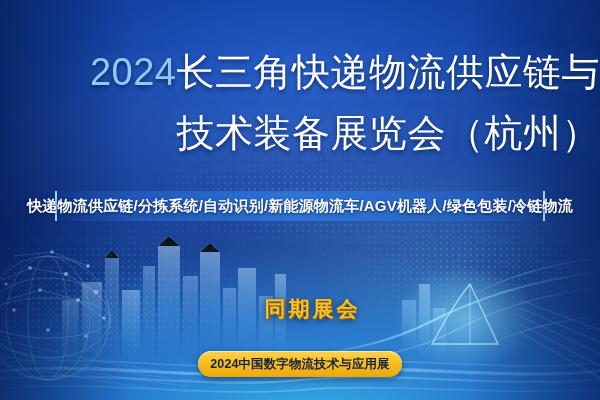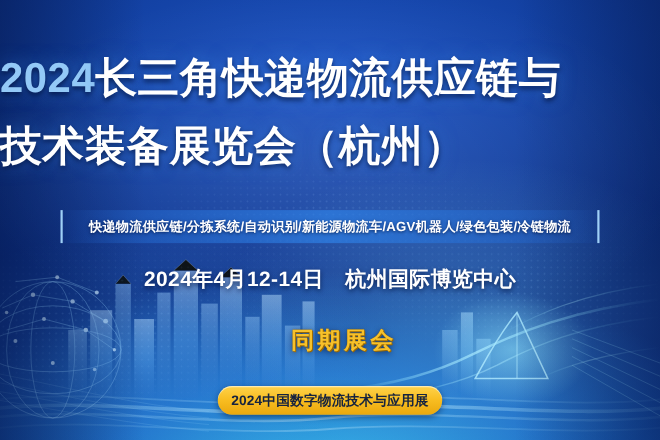--- a/index.html
+++ b/index.html
@@ -48,22 +48,22 @@
     background:
       radial-gradient(60% 55% at 72% 72%, rgba(120,215,255,.30) 0%, rgba(120,215,255,0) 65%),
       radial-gradient(50% 40% at 22% 80%, rgba(90,185,255,.22) 0%, rgba(90,185,255,0) 70%);
   }
 
   
   .content{position:absolute;left:0;top:0;width:600px;height:400px;}
 
   .title{
     position:absolute;left:0;right:0;
-    text-align:left;
-    font-weight:bold;
+    text-align:right;
+    font-weight:normal;
     letter-spacing:.5px;
     line-height:1;
     white-space:nowrap;
     color:#ffffff;
     text-shadow:
       0 2px 5px rgba(3,18,60,.75),
       0 0 16px rgba(60,140,235,.55);
   }
   #title-line1{top:53px;font-size:38px;}
   #title-line2{top:114px;font-size:38px;}
@@ -77,21 +77,21 @@
     display:flex;align-items:center;justify-content:center;
     border-left:2px solid #9fd0f7;
     border-right:2px solid #9fd0f7;
     background:linear-gradient(90deg,
       rgba(20,70,170,.10) 0%,
       rgba(36,104,206,.55) 16%,
       rgba(46,126,226,.75) 50%,
       rgba(36,104,206,.55) 84%,
       rgba(20,70,170,.10) 100%);
     color:#ffffff;
-    font-size:12px;
+    font-size:15px;
     font-weight:bold;
     letter-spacing:.2px;
     white-space:nowrap;
     text-shadow:0 1px 3px rgba(3,18,60,.8);
   }
 
   .datetime{
     position:absolute;left:0;right:0;top:241px;
     text-align:center;
     color:#ffffff;
@@ -267,21 +267,20 @@
   <div class="content">
 
     <div class="title" id="title-line1">
       <span class="yr">2024</span><span>长三角快递物流供应链与</span>
     </div>
 
     <div class="title" id="title-line2">技术装备展览会（杭州）</div>
 
     <div class="keywords">快递物流供应链/分拣系统/自动识别/新能源物流车/AGV机器人/绿色包装/冷链物流</div>
 
-    <div class="datetime">2024年4月12-14日　杭州国际博览中心</div>
 
     <div class="section-head">同期展会</div>
 
     <div class="pill-row">
       <div class="pill">2024中国数字物流技术与应用展</div>
     </div>
 
   </div>
 </div>
 

